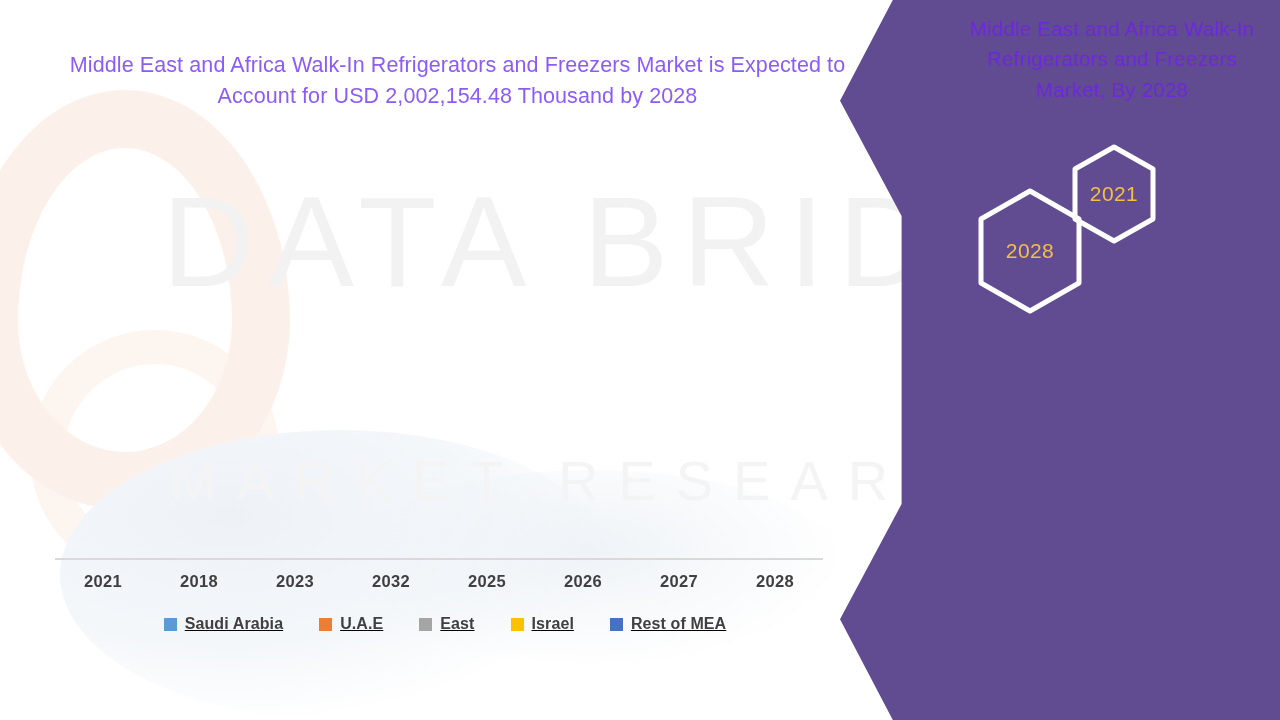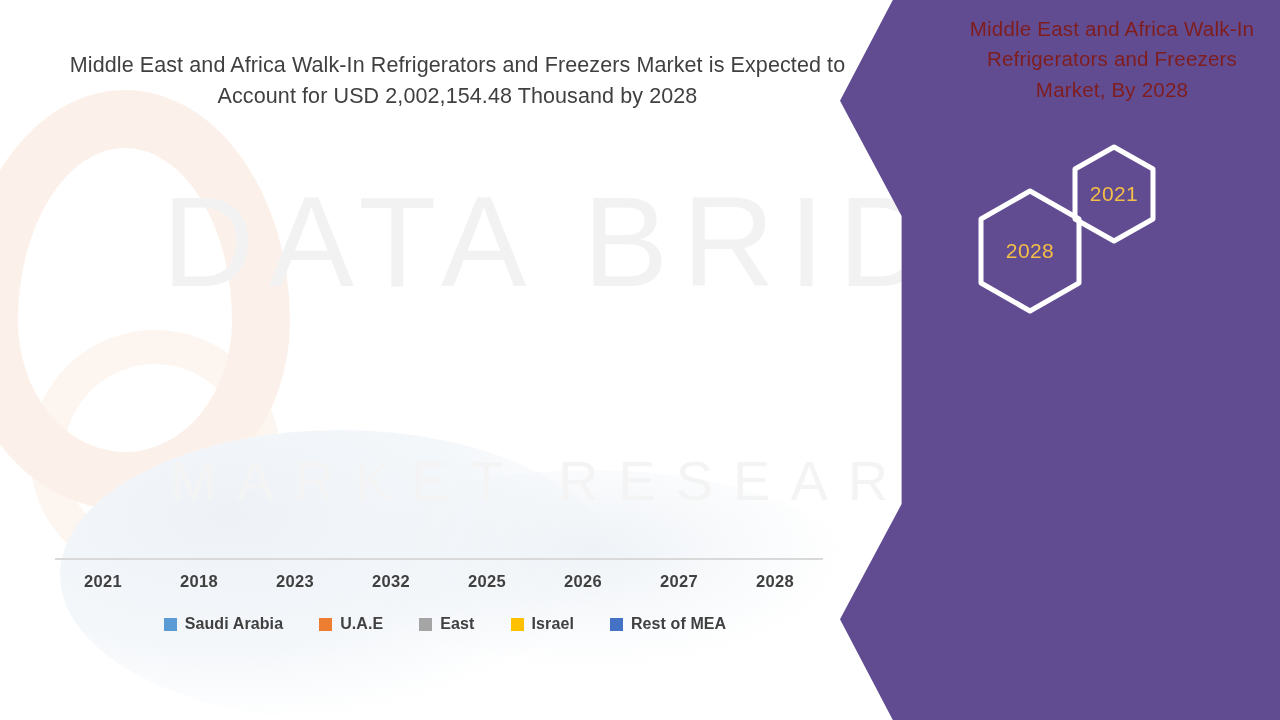--- a/index.html
+++ b/index.html
@@ -41,21 +41,21 @@
   .watermark {
     position:absolute; pointer-events:none; user-select:none;
     color:#f1f1f1; font-weight:400; white-space:nowrap;
   }
   .wm-main { left:162px; top:168px; font-size:128px; letter-spacing:14px; color:#f2f2f2; }
   .wm-sub  { left:170px; top:448px; font-size:56px;  letter-spacing:20px; color:#f4f4f4; }
 
   
   .chart-title {
     position:absolute; left:60px; top:50px; width:795px;
-    text-align:center; color:#404040; font-size:21.5px; line-height:1.45;
+    text-align:center; color:#8b5cf6; font-size:21.5px; line-height:1.45;
     letter-spacing:.1px;
   }
 
   .plot {
     position:absolute; left:55px; top:150px; width:770px; height:410px;
   }
   .axis-line {
     position:absolute; left:0; bottom:0; width:768px; height:2px;
     background:#d9d9d9;
   }
@@ -71,37 +71,37 @@
     position:absolute; left:55px; top:572px; width:768px;
     display:flex; justify-content:space-around;
   }
   .xlabels span {
     width:96px; text-align:center; color:#404040;
     font-size:16.5px; font-weight:bold; letter-spacing:.3px;
   }
 
   .legend {
     position:absolute; left:55px; top:615px; width:780px;
-    display:flex; justify-content:center; align-items:center; gap:0;
+    display:flex; justify-content:center; align-items:center; gap:0;text-decoration:underline;
   }
   .legend-item { display:flex; align-items:center; margin:0 18px; }
   .legend-swatch { width:13px; height:13px; margin-right:8px; flex:none; }
   .legend-label { color:#404040; font-size:16px; font-weight:bold; white-space:nowrap; letter-spacing:.1px; }
 
   
   .panel {
     position:absolute; right:0; top:0; width:440px; height:720px;
     background:#614C92;
     clip-path: polygon(100% 0, 100% 100%, 12% 100%, 0 86%, 14% 70%, 14% 30%, 0 14%, 12% 0);
   }
   .panel-inner { position:absolute; right:0; top:0; width:440px; height:720px; }
 
   .panel-title {
     position:absolute; left:122px; top:14px; width:300px;
-    text-align:center; color:#7f1d1d; font-size:20.5px; line-height:1.48;
+    text-align:center; color:#6d28d9; font-size:20.5px; line-height:1.48;
     letter-spacing:.2px;
   }
 
   .hexwrap { position:absolute; left:110px; top:138px; width:320px; height:160px; }
   .hex { position:absolute; }
   .hex-text {
     position:absolute; left:0; top:0; width:100%; height:100%;
     display:flex; align-items:center; justify-content:center;
     color:#F5BE46; font-size:21px; letter-spacing:.4px;
   }

